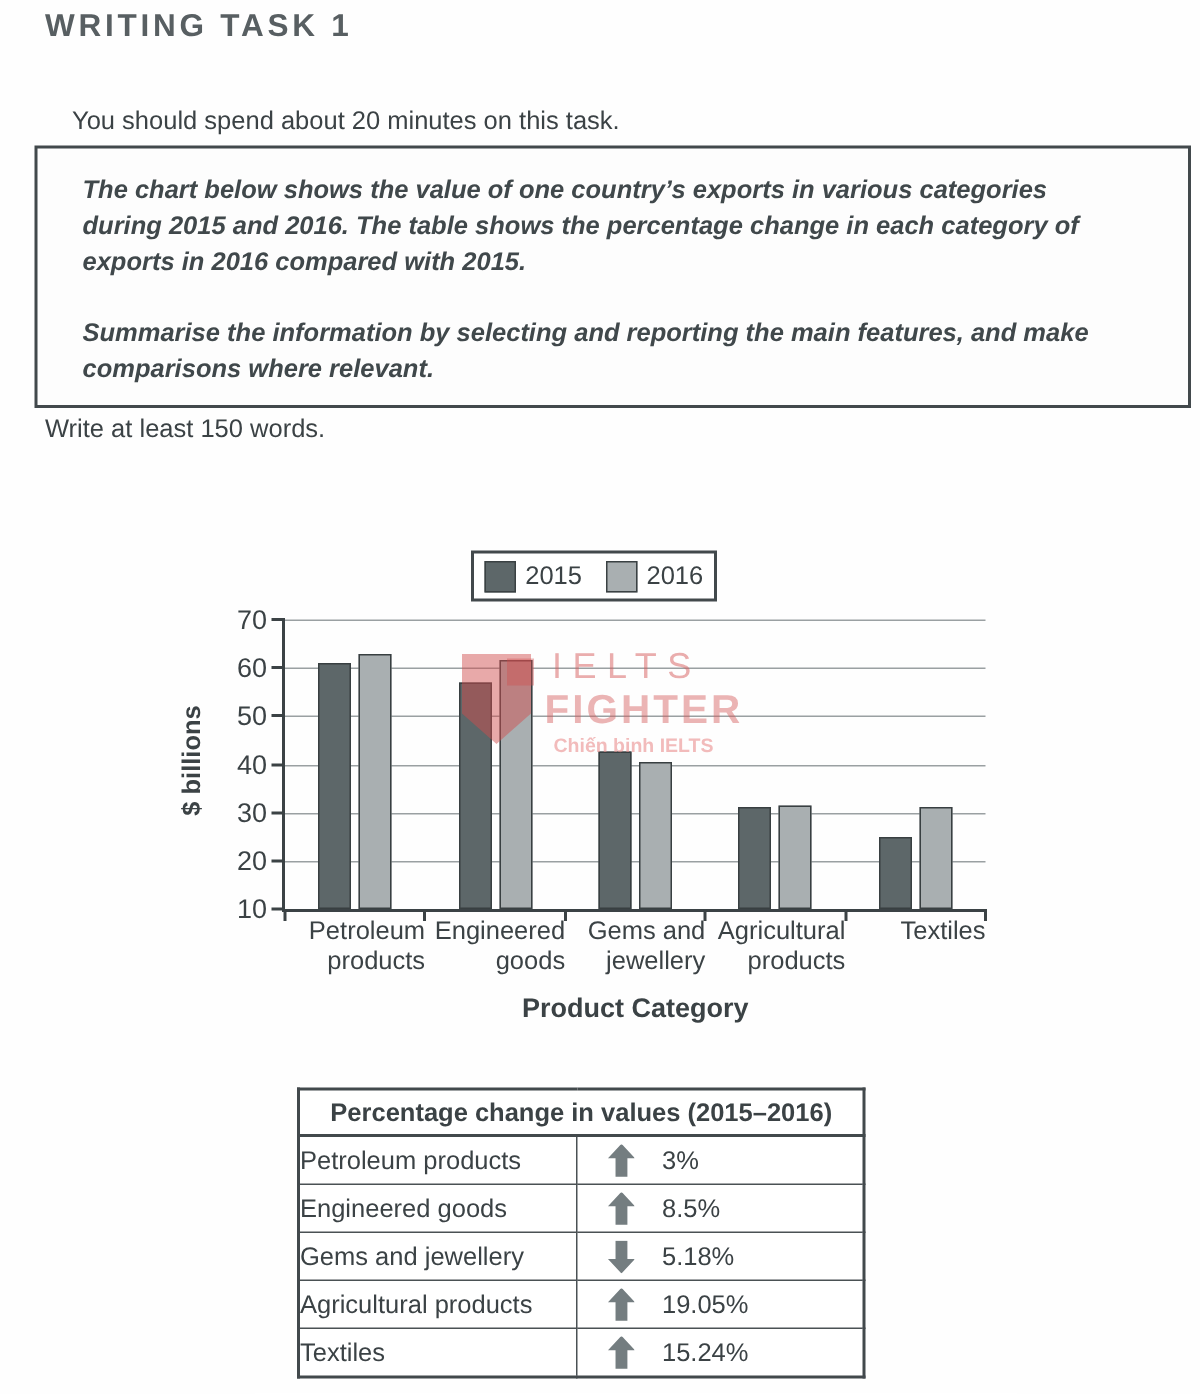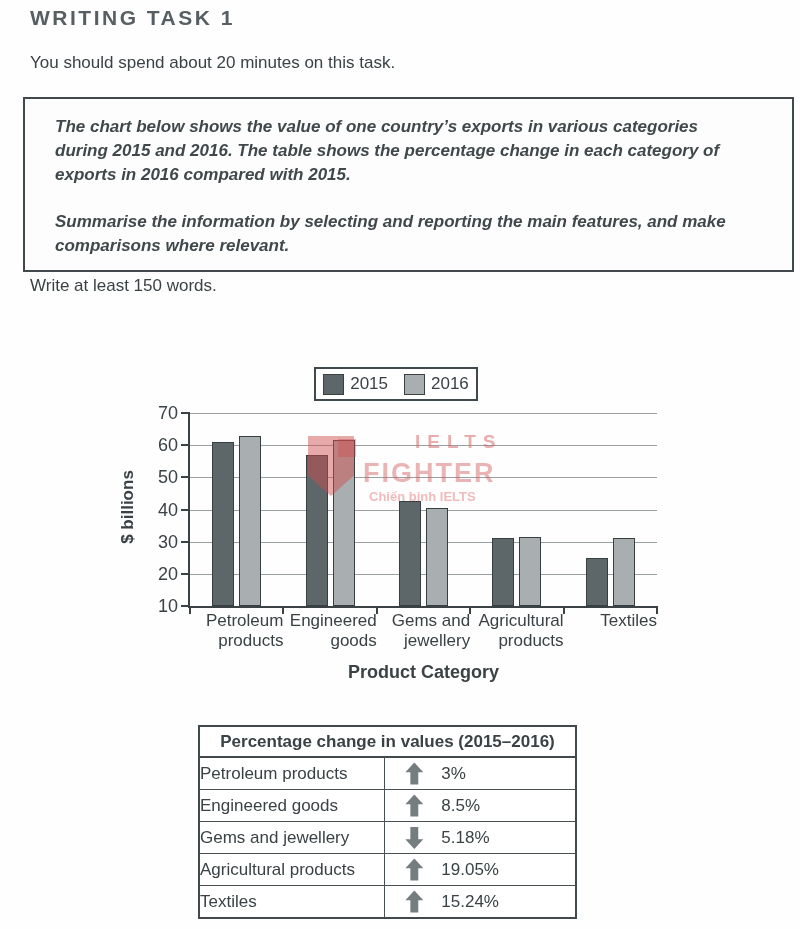--- a/index.html
+++ b/index.html
@@ -5,21 +5,21 @@
   html,body{margin:0;padding:0;background:#ffffff;}
   .page{
     position:relative;width:800px;height:929px;background:#fefefe;
     font-family:"Liberation Sans", sans-serif;color:#3b4245;overflow:hidden;
   }
   .abs{position:absolute;}
   .page-title{
     left:30px;top:6px;font-size:21px;font-weight:bold;letter-spacing:2.5px;
     color:#585f62;margin:0;
   }
-  .instruction{left:30px;top:53px;font-size:17px;margin:0;color:#3b4245;text-align:center;}
+  .instruction{left:30px;top:53px;font-size:17px;margin:18px;color:#3b4245;text-align:center;}
   .prompt-box{
     left:23px;top:97px;width:711px;border:2px solid #42494c;background:#fdfdfd;
     padding:16px 26px 12px 30px;
   }
   .prompt-box p{
     margin:0;font-size:17px;font-weight:bold;font-style:italic;line-height:24px;
     color:#40484b;max-width:688px;
   }
   .prompt-box p + p{margin-top:23px;}
   .word-limit{left:30px;top:276px;font-size:17px;margin:0;}
@@ -53,21 +53,21 @@
     left:190px;top:662px;width:467px;text-align:center;
     font-size:18px;font-weight:bold;color:#3b4245;
   }
   .watermark{left:308px;top:431px;width:250px;height:75px;z-index:4;pointer-events:none;}
   .wm-shield{
     position:absolute;left:0;top:5px;width:46px;height:60px;
     background:rgba(208,78,78,0.48);
     clip-path:polygon(0 0,100% 0,100% 66%,50% 100%,0 66%);
   }
   .wm-block{position:absolute;left:30px;top:8px;width:18px;height:18px;background:rgba(208,78,78,0.40);}
-  .wm-l1{position:absolute;left:60px;top:0;font-size:19px;font-weight:bold;letter-spacing:7px;color:rgba(213,92,92,0.50);margin-left:47px;}
+  .wm-l1{position:absolute;left:60px;top:0;font-size:24px;font-weight:normal;letter-spacing:7px;color:rgba(213,92,92,0.50);}
   .wm-l2{position:absolute;left:55px;top:27px;font-size:27px;font-weight:bold;letter-spacing:2px;color:rgba(213,92,92,0.45);}
   .wm-l3{position:absolute;left:61px;top:58px;font-size:13px;font-weight:bold;color:rgba(233,142,142,0.60);}
   table.pct{
     position:absolute;left:198px;top:725px;width:379px;border-collapse:collapse;
     border:2px solid #42494c;font-size:17px;color:#3b4245;background:#fff;
   }
   table.pct th{
     border:2px solid #42494c;height:29px;text-align:center;
     font-size:17px;font-weight:bold;padding:0 4px;
   }

